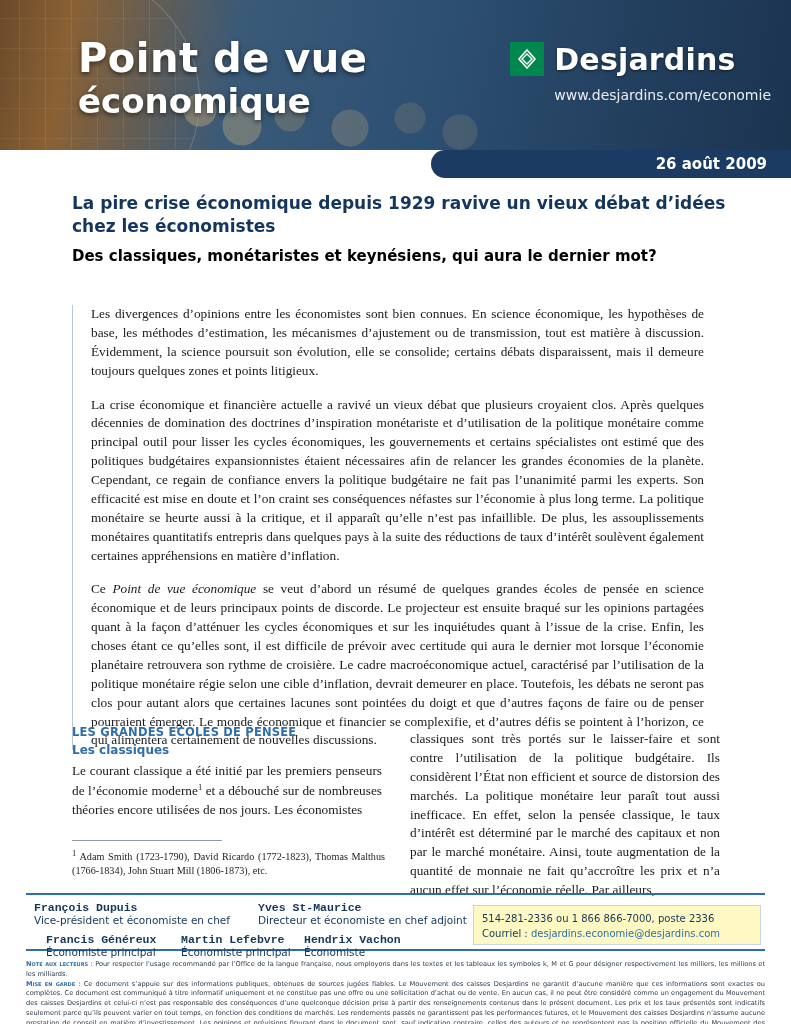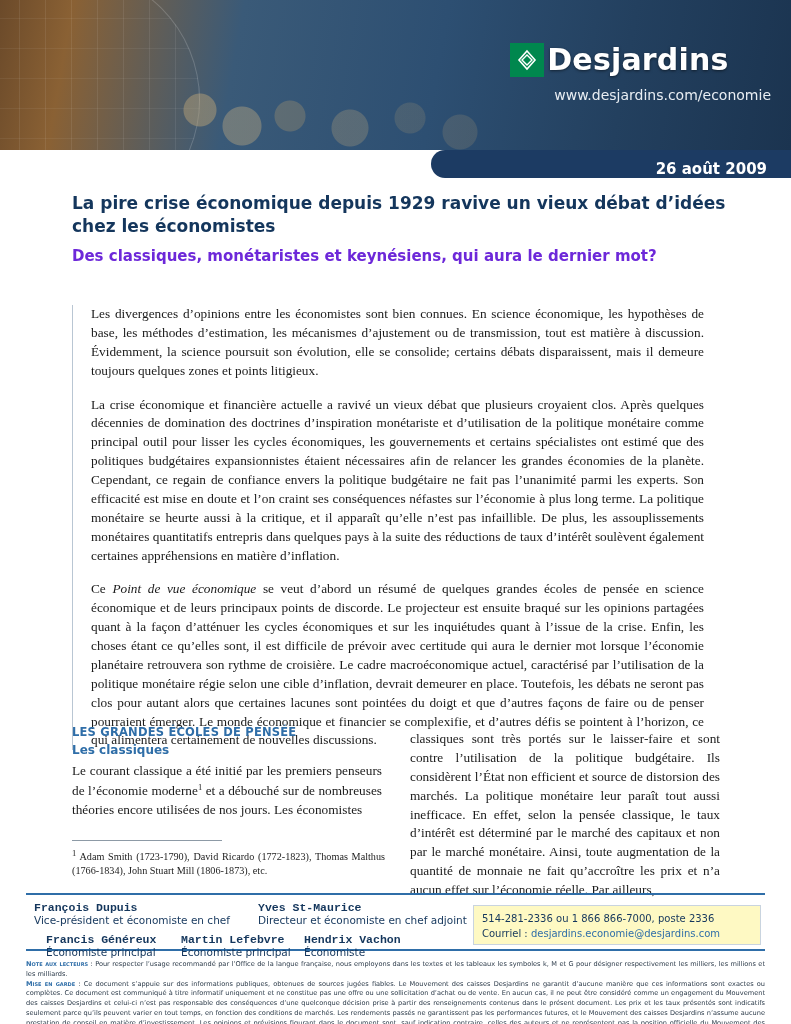--- a/index.html
+++ b/index.html
@@ -53,21 +53,21 @@
     text-shadow: 0 2px 5px rgba(0,0,0,.55);
   }
   .banner-title .l1 { font-size: 40px; letter-spacing: .5px; display:block; }
   .banner-title .l2 { font-size: 34px; display:block; margin-top: 6px; }
 
   .brand {
     position: absolute; right: 20px; top: 42px;
     text-align: left;
     color: #ffffff;
   }
-  .brand-row { display: flex; align-items: flex-end; gap: 3px; }
+  .brand-row { display: flex; align-items: flex-start; gap: 10px; }
   .brand-logo {
     width: 34px; height: 34px; background: #00874e;
     display: flex; align-items: center; justify-content: center;
   }
   .brand-logo svg { display:block; }
   .brand-name {
     font-family: "DejaVu Sans", sans-serif;
     font-size: 30px; font-weight: bold; letter-spacing: .2px;
     text-shadow: 0 1px 3px rgba(0,0,0,.5);
   }
@@ -85,34 +85,34 @@
   
   .datebar {
     position: absolute; right: 0; top: 150px;
     width: 360px; height: 28px;
     background: #1c3b63;
     border-top-left-radius: 14px;
     border-bottom-left-radius: 14px;
     color: #ffffff;
     font-family: "DejaVu Sans", sans-serif;
     font-size: 15px; font-weight: bold;
-    display: flex; align-items: flex-end; justify-content: flex-end;
+    display: flex; align-items: center; justify-content: flex-end;
     padding-right: 24px;
   }
 
   
   .titles { position: absolute; left: 72px; top: 192px; width: 660px; }
   .doc-title {
     font-family: "DejaVu Sans", sans-serif;
     font-size: 17px; font-weight: bold; color: #14365c;
     line-height: 1.35;
   }
   .doc-subtitle {
     font-family: "DejaVu Sans", sans-serif;
-    font-size: 15px; font-weight: bold; color: #6d28d9;
+    font-size: 15px; font-weight: bold; color: #000000;
     margin-top: 9px;
   }
 
   
   .intro {
     position: absolute; left: 72px; top: 305px; width: 648px;
     border-left: 1px solid #b9c6d3;
     padding-left: 18px;
   }
   .intro p {
@@ -208,20 +208,24 @@
 </style>
 </head>
 <body>
 
 <div class="page">
 
   <div class="banner">
     <div class="globe"></div>
     <div class="coins"></div>
 
+    <div class="banner-title">
+      <span class="l1">Point de vue</span>
+      <span class="l2">économique</span>
+    </div>
 
     <div class="brand">
       <div class="brand-row">
         <span class="brand-logo">
           <svg width="26" height="26" viewBox="0 0 26 26" aria-hidden="true">
             <rect x="0" y="0" width="26" height="26" fill="#00874e"></rect>
             <polygon points="13,4 21,13 13,22 5,13" fill="none" stroke="#ffffff" stroke-width="1.6"></polygon>
             <polygon points="13,8 18,13 13,18 8,13" fill="none" stroke="#ffffff" stroke-width="1.4"></polygon>
           </svg>
         </span>

